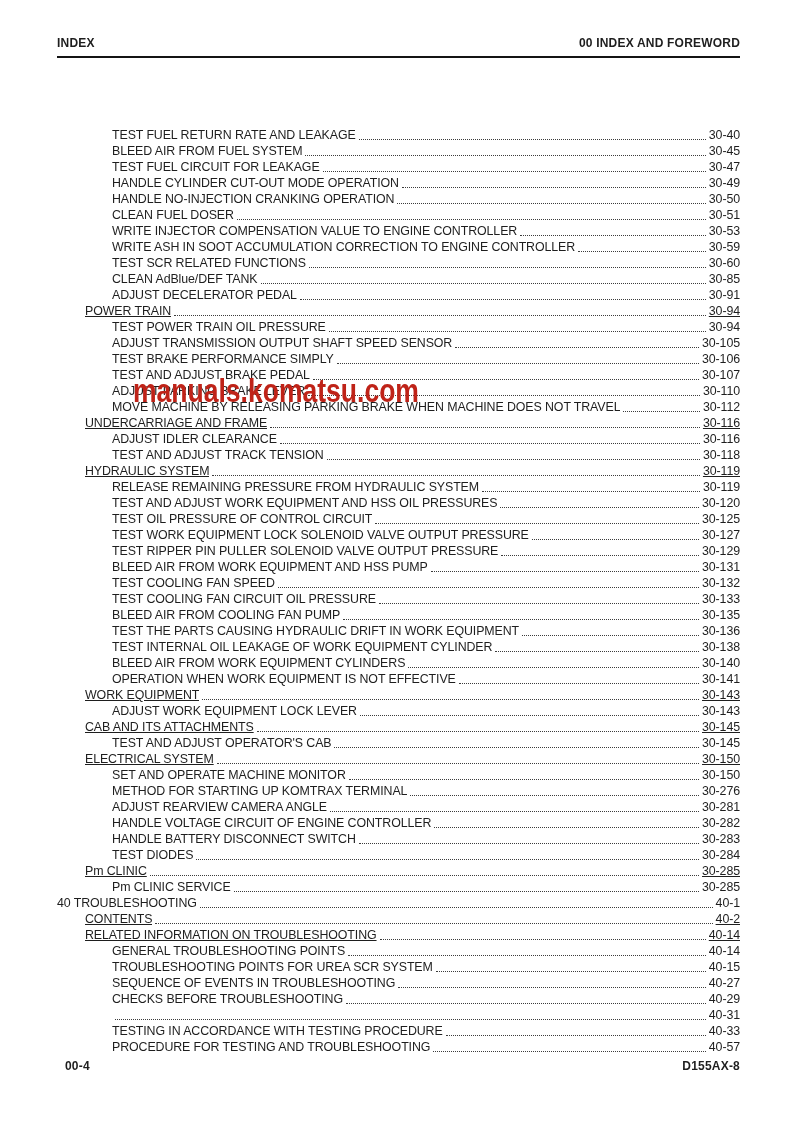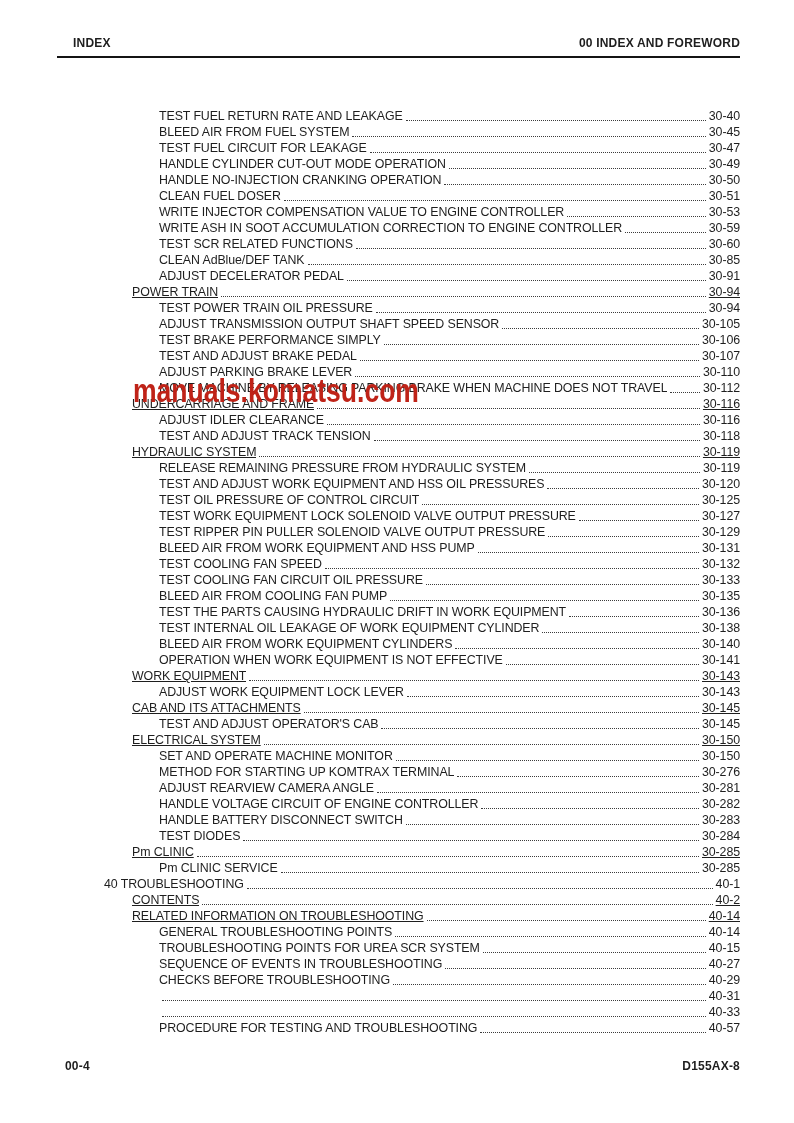--- a/index.html
+++ b/index.html
@@ -8,36 +8,36 @@
     width: 794px;
     height: 1123px;
     margin: 0 auto;
     background: #ffffff;
     font-family: "Liberation Sans", sans-serif;
     color: #1e1e1e;
     overflow: hidden;
   }
   .header {
     position: absolute;
-    top: 36px; left: 73px; right: 54px;
+    top: 36px; left: 57px; right: 54px;
     display: flex;
     justify-content: space-between;
     font-size: 12px;
     font-weight: bold;
     letter-spacing: 0.2px;
   }
   .header-rule {
     position: absolute;
     top: 56px; left: 57px; right: 54px;
     height: 2.2px;
     background: #141414;
   }
   .toc {
     position: absolute;
-    top: 108px; left: 57px; right: 54px; margin-left: 47px;
+    top: 127px; left: 57px; right: 54px;
   }
   .toc-row {
     display: flex;
     align-items: baseline;
     height: 16px;
     line-height: 16px;
     font-size: 12.4px;
     white-space: nowrap;
     letter-spacing: -0.1px;
   }
@@ -359,20 +359,21 @@
       <div class="toc-row lvl2">
     <span class="toc-title">CHECKS BEFORE TROUBLESHOOTING</span>
     <span class="toc-leader"></span>
     <span class="toc-page">40-29</span>
   </div>
       <div class="toc-row lvl2">
     <span class="toc-leader"></span>
     <span class="toc-page">40-31</span>
   </div>
       <div class="toc-row lvl2">
+    <span class="toc-title">TESTING IN ACCORDANCE WITH TESTING PROCEDURE</span>
     <span class="toc-leader"></span>
     <span class="toc-page">40-33</span>
   </div>
       <div class="toc-row lvl2">
     <span class="toc-title">PROCEDURE FOR TESTING AND TROUBLESHOOTING</span>
     <span class="toc-leader"></span>
     <span class="toc-page">40-57</span>
   </div>
     </div>
 

